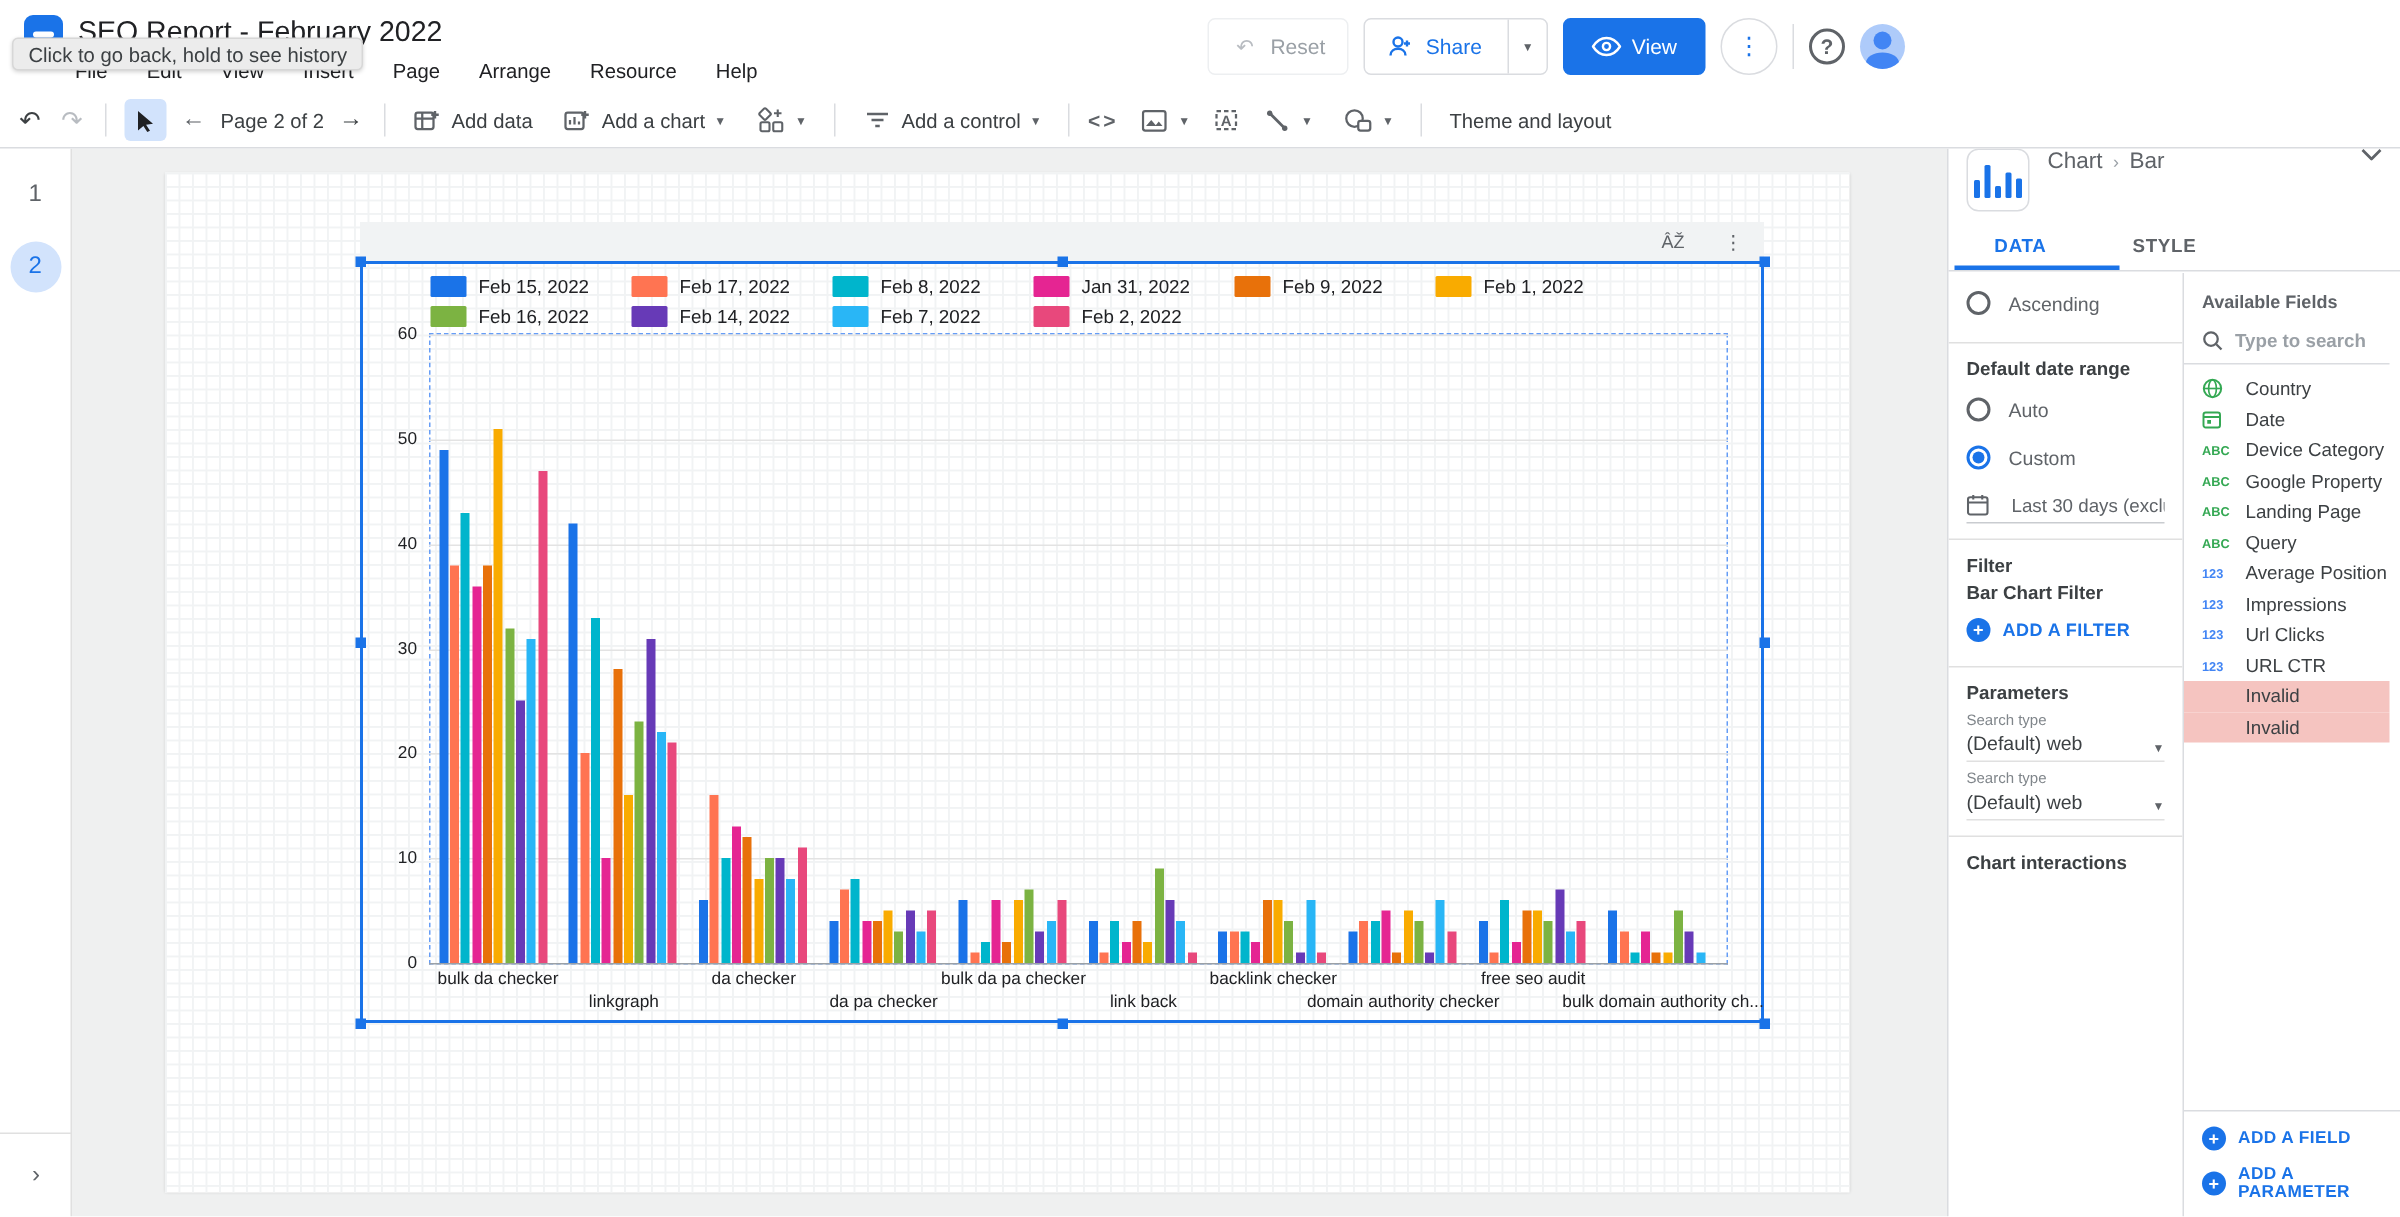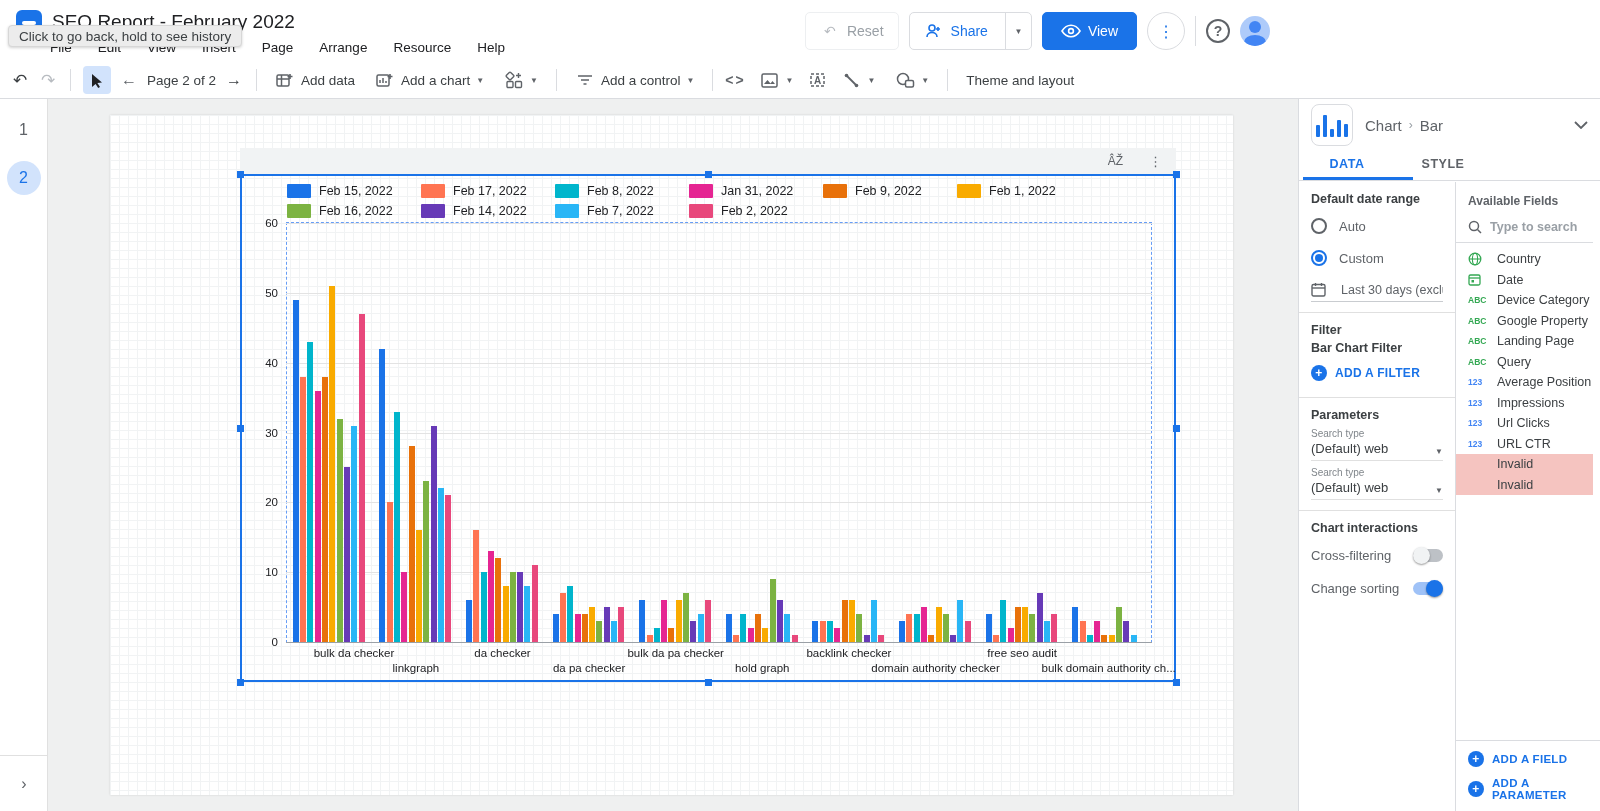--- a/index.html
+++ b/index.html
@@ -59,21 +59,21 @@
   .plot { position:absolute; left:46px; top:76px; width:866px; height:419px; }
   .gridline { position:absolute; left:0; width:866px; height:1px; background:#E3E3E3; }
   .baseline { position:absolute; left:0; bottom:0; width:866px; height:1px; background:#9AA0A6; }
   .ylabel { position:absolute; width:30px; text-align:right; font-size:11.5px; color:#202124; }
   .bar { position:absolute; bottom:1px; width:6px; }
   .xlabels { position:absolute; left:46px; top:497px; width:866px; height:36px; }
   .xlabel { position:absolute; transform:translateX(-50%); font-size:11.5px; color:#202124; white-space:nowrap; }
 
   
   .panel { position:absolute; left:1298px; top:99px; width:302px; height:712px; background:#fff; border-left:1px solid #DADCE0; z-index:15; font-size:12.5px; color:#3C4043; }
-  .panel-header { height:52px; display:flex; align-items:center; gap:12px; padding:0 12px; }
+  .panel-header { height:52px; display:flex; align-items:flex-start; gap:12px; padding:0 12px; }
   .chart-type-icon { width:42px; height:42px; border:1px solid #DADCE0; border-radius:8px; display:flex; align-items:flex-end; justify-content:center; gap:3px; padding-bottom:8px; }
   .chart-type-icon i { display:block; width:4px; background:#1A73E8; border-radius:1px; }
   .breadcrumb { font-size:15px; color:#5F6368; display:flex; align-items:center; gap:7px; }
   .breadcrumb .sep { color:#9AA0A6; font-size:12px; }
   .panel-chevron { margin-left:auto; color:#5F6368; }
   .panel-tabs { height:30px; border-bottom:1px solid #DADCE0; display:flex; position:relative; }
   .ptab { width:96px; text-align:center; font-size:12.5px; letter-spacing:.5px; color:#5F6368; font-weight:bold; padding-top:6px; }
   .ptab.active { color:#1A73E8; }
   .tab-underline { position:absolute; left:4px; bottom:0; width:110px; height:3px; background:#1A73E8; }
   .panel-cols { position:absolute; left:0; top:83px; bottom:0; width:302px; display:flex; }
@@ -445,26 +445,26 @@
       <div id="ylabels">
           <div class="ylabel" style="left: 8px; top: 488px;">0</div>
           <div class="ylabel" style="left: 8px; top: 418.167px;">10</div>
           <div class="ylabel" style="left: 8px; top: 348.333px;">20</div>
           <div class="ylabel" style="left: 8px; top: 278.5px;">30</div>
           <div class="ylabel" style="left: 8px; top: 208.667px;">40</div>
           <div class="ylabel" style="left: 8px; top: 138.833px;">50</div>
           <div class="ylabel" style="left: 8px; top: 69px;">60</div>
         </div>
       <div class="xlabels" id="xlabels">
-          <div class="xlabel" style="left: 56px; top: 2px; padding-left: 24px;">bulk da checker</div>
+          <div class="xlabel" style="left: 34px; top: 2px; padding-left: 24px;">bulk da checker</div>
           <div class="xlabel" style="left: 129.9px; top: 17px; text-align: right;">linkgraph</div>
           <div class="xlabel" style="left: 216.5px; top: 2px;">da checker</div>
           <div class="xlabel" style="left: 303.1px; top: 17px;">da pa checker</div>
           <div class="xlabel" style="left: 389.7px; top: 2px;">bulk da pa checker</div>
-          <div class="xlabel" style="left: 476.3px; top: 17px;">hold graph</div>
+          <div class="xlabel" style="left: 476.3px; top: 17px;">link back</div>
           <div class="xlabel" style="left: 562.9px; top: 2px;">backlink checker</div>
           <div class="xlabel" style="left: 649.5px; top: 17px;">domain authority checker</div>
           <div class="xlabel" style="left: 736.1px; top: 2px;">free seo audit</div>
           <div class="xlabel" style="left: 822.7px; top: 17px;">bulk domain authority ch...</div>
         </div>
     </div>
   </div>
 
   <div class="panel">
     <div class="panel-header">
@@ -486,20 +486,26 @@
           </svg>
       </span>
     </div>
     <div class="panel-tabs">
       <div class="ptab active">DATA</div>
       <div class="ptab">STYLE</div>
       <div class="tab-underline"></div>
     </div>
     <div class="panel-cols">
       <div class="pcol-left">
+        <div class="section" style="padding-top:4px">
+          <div class="radio-row">
+            <span class="radio"></span>
+            <span>Ascending</span>
+          </div>
+        </div>
         <div class="section">
           <div class="sec-title">Default date range</div>
           <div class="radio-row">
             <span class="radio"></span>
             <span>Auto</span>
           </div>
           <div class="radio-row">
             <span class="radio on"></span>
             <span>Custom</span>
           </div>
@@ -536,34 +542,20 @@
                 <div class="param-label">Search type</div>
                 <div class="param-value">
                   <span>(Default) web</span>
                   <span class="caret">▼</span>
                 </div>
               </div>
             </div>
         </div>
         <div class="section" style="border-bottom:none">
           <div class="sec-title">Chart interactions</div>
-          <div id="togglelist">
-              <div class="toggle-row">
-                <span>Cross-filtering</span>
-                <span class="toggle">
-                  <span class="knob"></span>
-                </span>
-              </div>
-              <div class="toggle-row">
-                <span>Change sorting</span>
-                <span class="toggle on">
-                  <span class="knob"></span>
-                </span>
-              </div>
-            </div>
         </div>
       </div>
       <div class="pcol-right">
         <div class="af-title">Available Fields</div>
         <div class="af-search">
           <span class="ficon" style="width:14px">
             <svg width="14" height="14" viewBox="0 0 14 14">
                 <circle cx="6" cy="6" r="4.5" fill="none" stroke="#5F6368" stroke-width="1.5"></circle>
                 <path d="M9.5 9.5L13 13" stroke="#5F6368" stroke-width="1.5"></path>
               </svg>

